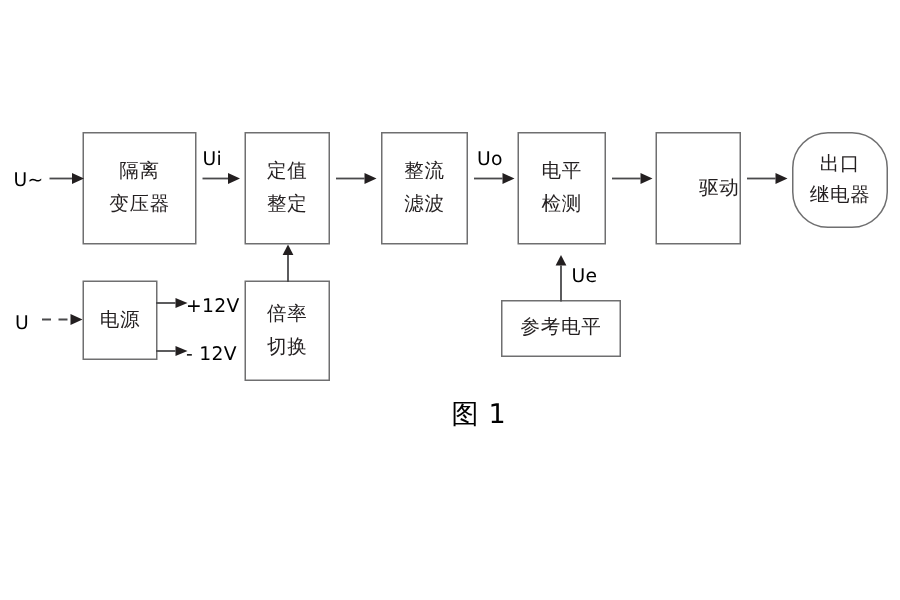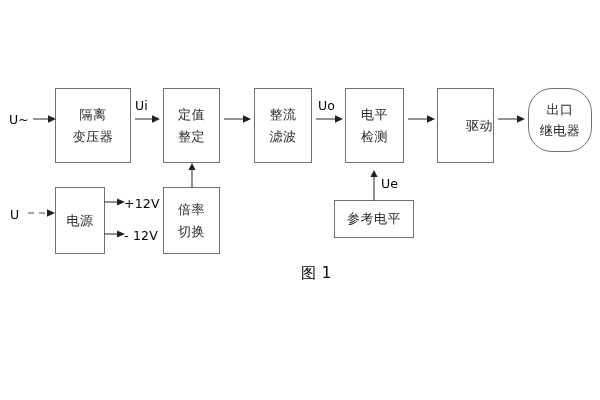--- a/index.html
+++ b/index.html
@@ -81,21 +81,21 @@
 
   <div class="box" style="left:437px; top:88px; width:57px; height:75px;align-items:flex-end;">
     <span class="line">驱动</span>
   </div>
 
   <div class="box" style="left:528px; top:88px; width:64px; height:64px;border-radius:24px;">
     <span class="line">出口</span>
     <span class="line">继电器</span>
   </div>
 
-  <div class="box" style="left:55px; top:187px; width:50px; height:67px;">
+  <div class="box" style="left:55px; top:187px; width:50px; height:53px;">
     <span class="line">电源</span>
   </div>
 
   <div class="box" style="left:163px; top:187px; width:57px; height:67px;">
     <span class="line">倍率</span>
     <span class="line">切换</span>
   </div>
 
   <div class="box" style="left:334px; top:200px; width:80px; height:38px;">
     <span class="line">参考电平</span>
@@ -108,21 +108,21 @@
   <div class="lbl" style="left:135px; top:98px;">Ui</div>
 
   <div class="lbl" style="left:318px; top:98px;">Uo</div>
 
   <div class="lbl" style="left:381px; top:176px;">Ue</div>
 
   <div class="lbl" style="left:124px; top:196px;">+12V</div>
 
   <div class="lbl" style="left:124px; top:228px;">- 12V</div>
 
-  <div class="lbl cjk" style="left:301px; top:264px; font-size:15px;">图 1</div>
+  <div class="lbl cjk" style="left:301px; top:264px; font-size:18px;">图 1</div>
 
   <div class="conn" style="left:33px; top:113px;">
     <svg width="24" height="12" viewBox="0 0 24 12">
       <g>
         <line x1="0" y1="6" x2="15" y2="6" stroke="#4a4a4c" stroke-width="1.2"></line>
         <polygon points="15,2.3 23,6 15,9.7" fill="#231f20"></polygon>
       </g>
     </svg>
   </div>
 

